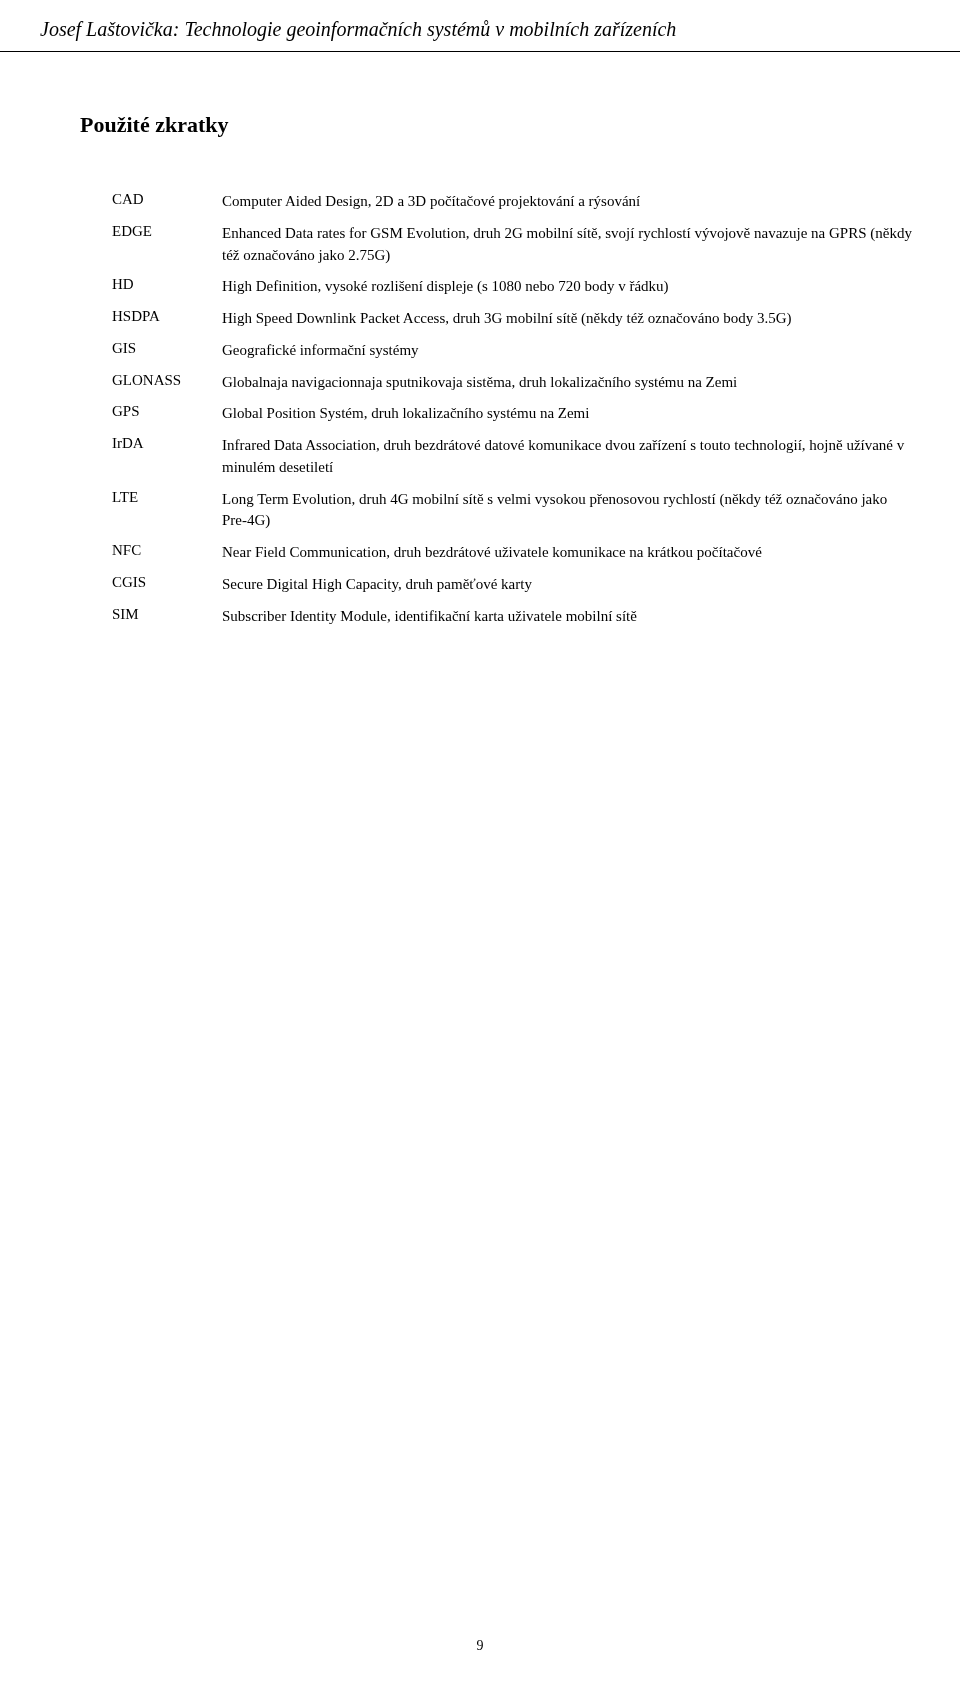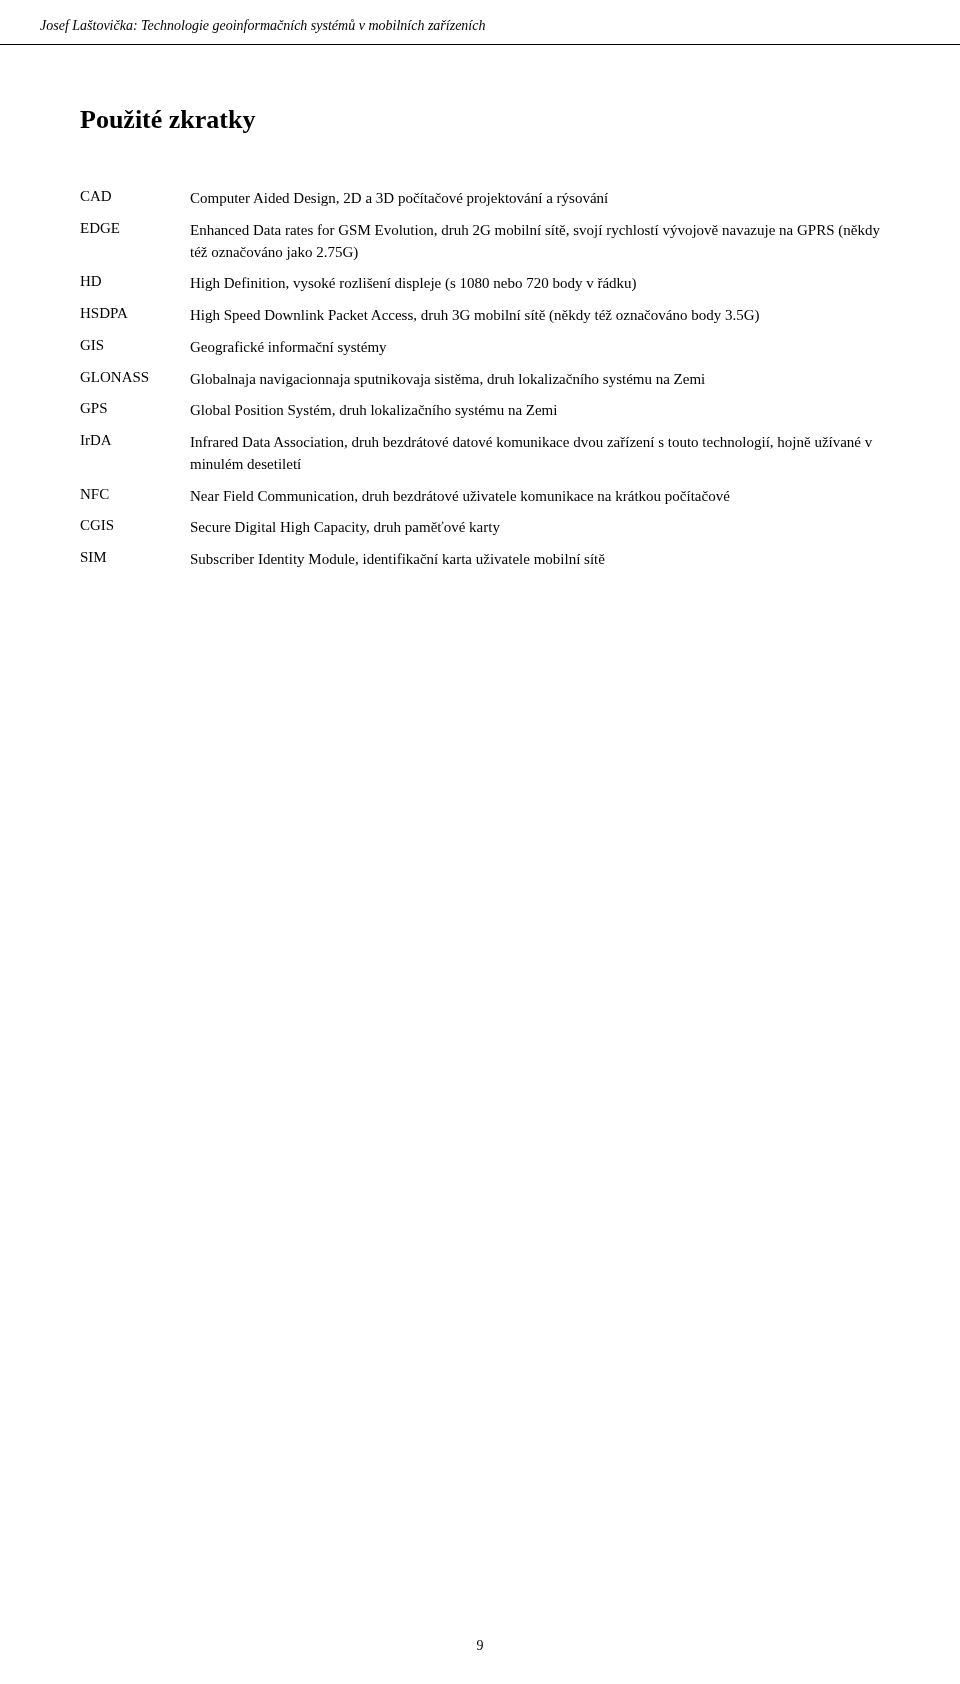--- a/index.html
+++ b/index.html
@@ -12,33 +12,34 @@
       min-height: 1684px;
       background: #ffffff;
       font-family: "Times New Roman", Times, serif;
       font-size: 15px;
       color: #000000;
     }
     .page-header {
       padding: 18px 40px 10px 40px;
       border-bottom: 1px solid #000;
       font-style: italic;
-      font-size: 14px;
+      font-size: 20px;
     }
     .page-content {
       padding: 60px 80px 60px 80px;
     }
     .page-title {
-      font-size: 26px;
+      font-size: 22px;
       font-weight: bold;
       margin-bottom: 48px;
     }
     .abbreviations-table {
       width: 100%;
       border-collapse: collapse;
+      margin-left: 32px;
     }
     .abbreviations-table tr {
       vertical-align: top;
     }
     .abbreviations-table td {
       padding: 5px 0;
     }
     .abbr-col {
       width: 110px;
       font-weight: normal;
@@ -98,20 +99,24 @@
         </tr>
         <tr>
           <td class="abbr-col">GPS</td>
           <td class="desc-col">Global Position Systém, druh lokalizačního systému na Zemi</td>
         </tr>
         <tr>
           <td class="abbr-col">IrDA</td>
           <td class="desc-col">Infrared Data Association, druh bezdrátové datové komunikace dvou zařízení s touto technologií, hojně užívané v minulém desetiletí</td>
         </tr>
         <tr>
+          <td class="abbr-col">LTE</td>
+          <td class="desc-col">Long Term Evolution, druh 4G mobilní sítě s velmi vysokou přenosovou rychlostí (někdy též označováno jako Pre-4G)</td>
+        </tr>
+        <tr>
           <td class="abbr-col">NFC</td>
           <td class="desc-col">Near Field Communication, druh bezdrátové uživatele komunikace na krátkou počítačové</td>
         </tr>
         <tr>
           <td class="abbr-col">CGIS</td>
           <td class="desc-col">Secure Digital High Capacity, druh paměťové karty</td>
         </tr>
         <tr>
           <td class="abbr-col">SIM</td>
           <td class="desc-col">Subscriber Identity Module, identifikační karta uživatele mobilní sítě</td>

